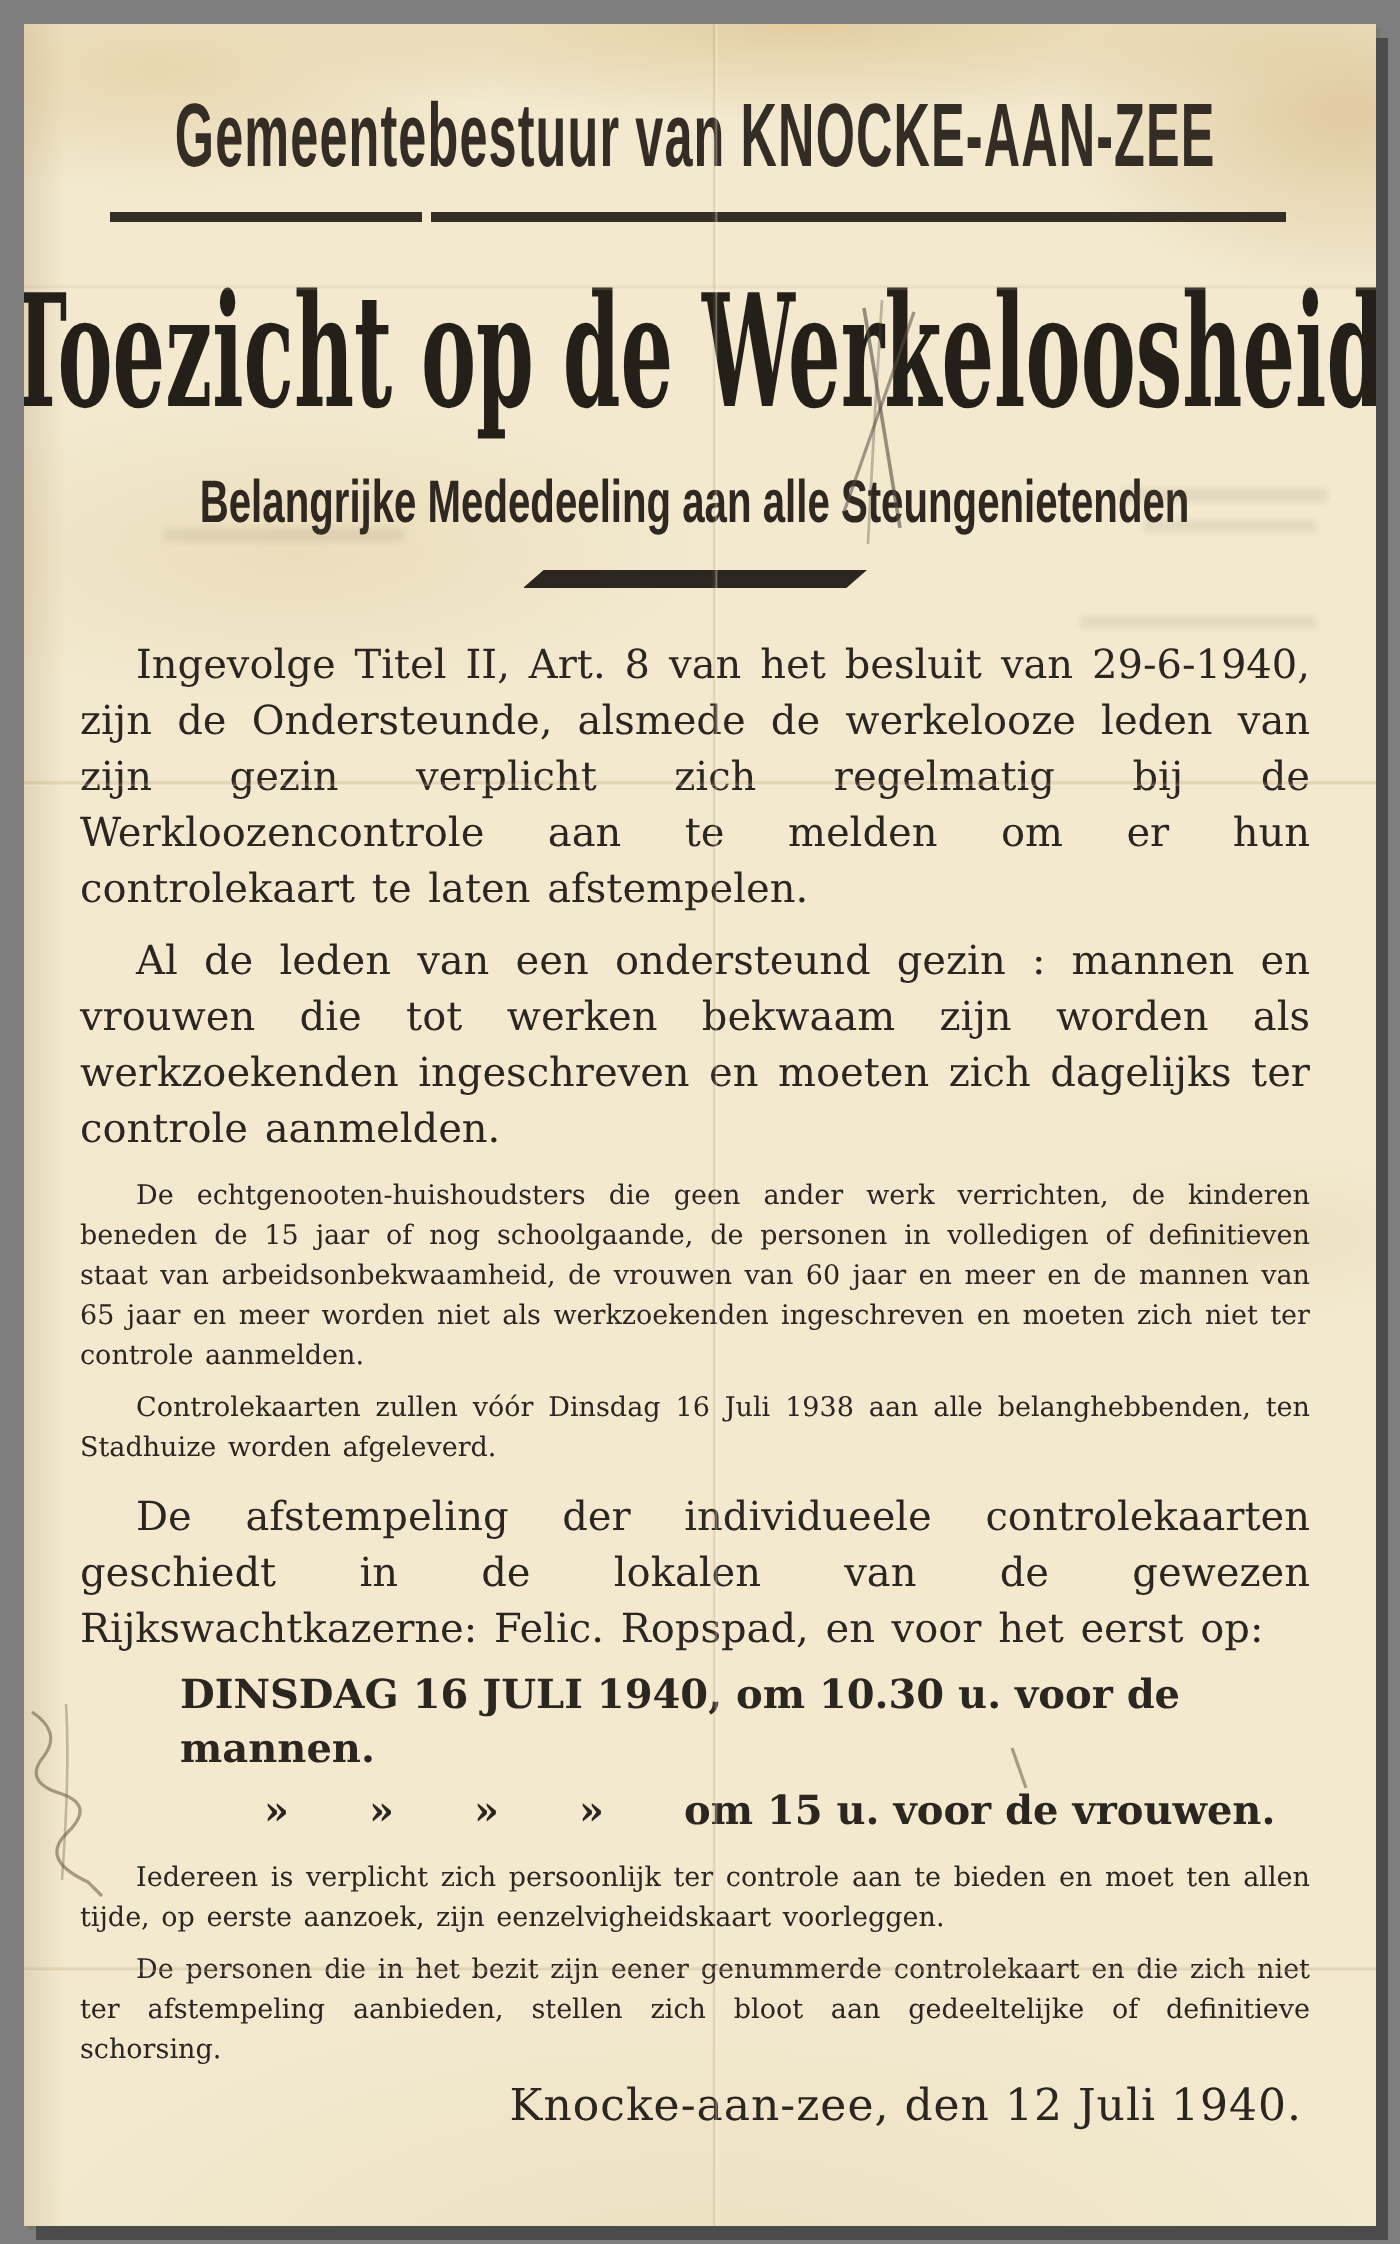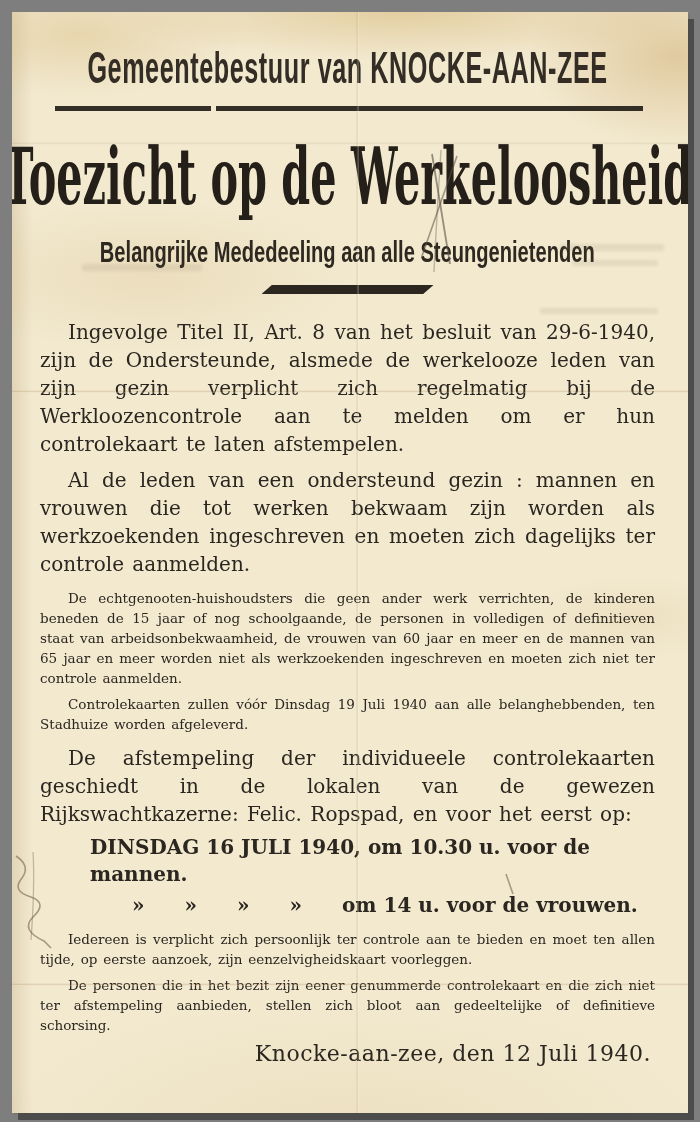--- a/index.html
+++ b/index.html
@@ -95,27 +95,27 @@
 
 
     <div class="divider"></div>
 
     <div class="p p-large mt-a">Ingevolge Titel II, Art. 8 van het besluit van 29-6-1940, zijn de Ondersteunde, alsmede de werkelooze leden van zijn gezin verplicht zich regelmatig bij de Werkloozencontrole aan te melden om er hun controlekaart te laten afstempelen.</div>
 
     <div class="p p-large mt-b">Al de leden van een ondersteund gezin : mannen en vrouwen die tot werken bekwaam zijn worden als werkzoekenden ingeschreven en moeten zich dagelijks ter controle aanmelden.</div>
 
     <div class="p p-small mt-c">De echtgenooten-huishoudsters die geen ander werk verrichten, de kinderen beneden de 15 jaar of nog schoolgaande, de personen in volledigen of definitieven staat van arbeidsonbekwaamheid, de vrouwen van 60 jaar en meer en de mannen van 65 jaar en meer worden niet als werkzoekenden ingeschreven en moeten zich niet ter controle aanmelden.</div>
 
-    <div class="p p-small mt-d">Controlekaarten zullen vóór Dinsdag 19 Juli 1940 aan alle belanghebbenden, ten Stadhuize worden afgeleverd.</div>
+    <div class="p p-small mt-d">Controlekaarten zullen vóór Dinsdag 16 Juli 1938 aan alle belanghebbenden, ten Stadhuize worden afgeleverd.</div>
 
     <div class="p p-large mt-c">De afstempeling der individueele controlekaarten geschiedt in de lokalen van de gewezen Rijkswachtkazerne: Felic. Ropspad, en voor het eerst op:</div>
 
     <div class="schedule-men">DINSDAG 16 JULI 1940, om 10.30 u. voor de mannen.</div>
 
-    <div class="schedule-women">»  »  »  »  om 14 u. voor de vrouwen.</div>
+    <div class="schedule-women">»  »  »  »  om 15 u. voor de vrouwen.</div>
 
     <div class="p p-small mt-c">Iedereen is verplicht zich persoonlijk ter controle aan te bieden en moet ten allen tijde, op eerste aanzoek, zijn eenzelvigheidskaart voorleggen.</div>
 
     <div class="p p-small mt-d">De personen die in het bezit zijn eener genummerde controlekaart en die zich niet ter afstempeling aanbieden, stellen zich bloot aan gedeeltelijke of definitieve schorsing.</div>
 
     <div class="dateline">Knocke-aan-zee, den 12 Juli 1940.</div>
 
   </div>
 
   <div class="fold-v"></div>

